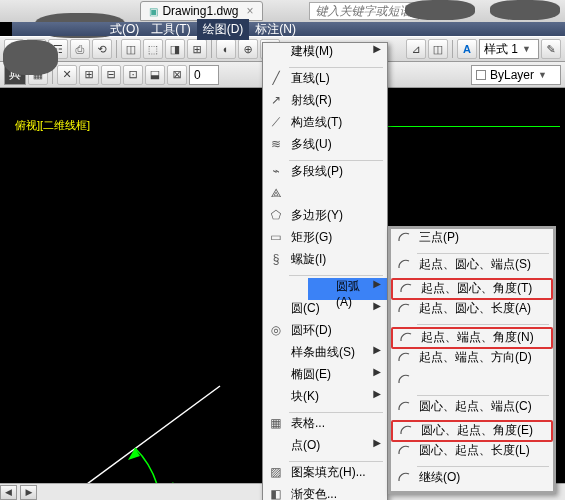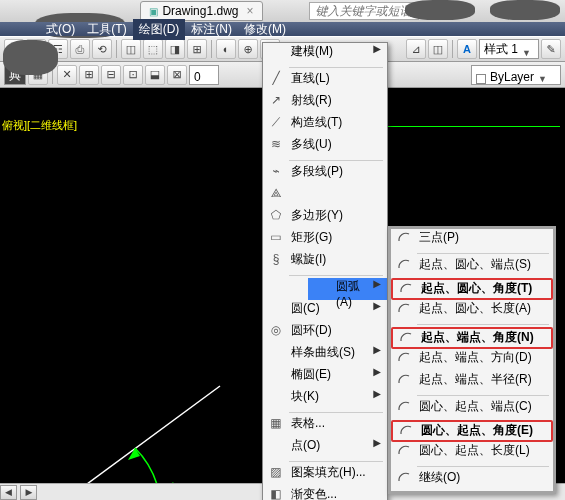--- a/index.html
+++ b/index.html
@@ -3,41 +3,41 @@
 <meta charset="utf-8">
 <style>
 * { margin: 0; padding: 0; box-sizing: border-box; font-family: "Microsoft YaHei", SimSun, sans-serif; font-size: 12px; }
 body { background: #000; width: 565px; height: 500px; overflow: hidden; position: relative; }
 .titlebar { height: 22px; background: linear-gradient(#e8e8e8, #d0d0d0); display: flex; align-items: center; }
 .tab { background: #f5f5f5; border: 1px solid #999; padding: 2px 8px; margin-left: 140px; border-radius: 3px 3px 0 0; display: flex; align-items: center; gap: 4px; }
 .tab .dot { color: #4a9; font-size: 10px; }
 .tab .x { color: #888; margin-left: 4px; }
 .searchbox { margin-left: 46px; background: #fff; border: 1px solid #aaa; padding: 1px 6px; color: #888; font-style: italic; width: 110px; }
 .blob { position: absolute; background: #5a5a5a; border-radius: 40%; }
-.menubar { height: 14px; background: linear-gradient(#5a6a8a, #3a4a6a); display: flex; align-items: center; padding-left: 40px; color: #fff; position: relative; z-index: 5; }
+.menubar { height: 14px; background: linear-gradient(#5a6a8a, #3a4a6a); display: flex; align-items: center; padding-left: 92px; color: #fff; position: relative; z-index: 5; margin-left: 12px; }
 .menubar .item { padding: 2px 6px; }
 .menubar .item.open { background: #2a3a5a; }
 .toolbar { height: 26px; background: linear-gradient(#f0f0f0, #d8d8d8); border-top: 1px solid #fff; border-bottom: 1px solid #999; display: flex; align-items: center; padding: 0 4px; gap: 2px; }
 .toolbar2 { height: 26px; background: linear-gradient(#f0f0f0, #d8d8d8); border-bottom: 1px solid #999; display: flex; align-items: center; padding: 0 4px; gap: 2px; }
 .tbtn { width: 20px; height: 20px; border: 1px solid #bbb; background: linear-gradient(#fff, #e0e0e0); border-radius: 2px; display: flex; align-items: center; justify-content: center; font-size: 11px; color: #444; }
 .sep { width: 1px; height: 18px; background: #aaa; margin: 0 2px; }
-.stylebox { height: 20px; border: 1px solid #999; background: #fff; padding: 0 4px; display: flex; align-items: flex-end; gap: 4px; min-width: 60px; }
+.stylebox { height: 20px; border: 1px solid #999; background: #fff; padding: 0 4px; display: flex; align-items: center; gap: 4px; min-width: 60px; }
 .stylebox .arrow { color: #555; font-size: 9px; }
 .canvas { position: absolute; top: 116px; left: 0; right: 0; bottom: 0; background: #000; }
-.viewlabel { color: #ff0; font-size: 11px; position: absolute; top: 2px; left: 2px; }
+.viewlabel { color: #ff0; font-size: 11px; position: absolute; top: 2px; left: 15px; }
 .greenline { position: absolute; background: #0f0; height: 1px; }
 .dropdown { position: absolute; top: 42px; left: 262px; width: 126px; background: #f4f4f4; border: 1px solid #888; box-shadow: 2px 2px 5px rgba(0,0,0,.4); z-index: 10; }
 .submenu { position: absolute; top: 226px; left: 388px; width: 168px; background: #f4f4f4; border: 3px solid #a3a3a3; box-shadow: 2px 2px 5px rgba(0,0,0,.4); z-index: 11; }
 .menuitem { display: flex; align-items: flex-start; height: 22px; padding: 0 6px 0 4px; gap: 6px; }
 .menuitem:hover, .menuitem.hl { background: #3b82f6; margin-left: 45px; }
 .menuitem .ico { width: 18px; height: 16px; display: flex; align-items: center; justify-content: center; color: #555; font-size: 12px; }
 .menuitem .txt { flex: 1; color: #000; }
 .menuitem .arr { color: #333; font-size: 10px; }
 .msep { height: 1px; background: #ccc; margin: 2px 4px 2px 26px; }
-.redbox { border: 2px solid #d33; border-radius: 2px; font-weight: bold; }
+.redbox { border: 2px solid #d33; border-radius: 2px; }
 .angle-svg { position: absolute; top: 260px; left: 20px; }
 .scrollbar { position: absolute; bottom: 0; left: 0; right: 0; height: 17px; background: #e8e8e8; border-top: 1px solid #aaa; }
 .scrollbtn { width: 17px; height: 15px; background: linear-gradient(#f8f8f8,#d8d8d8); border: 1px solid #999; display: inline-flex; align-items: center; justify-content: center; font-size: 9px; color: #444; }
 .ico svg { width: 14px; height: 14px; stroke: #555; fill: none; stroke-width: 1.2; }
 </style>
 </head>
 <body>
 
 <div class="titlebar">
   <div class="tab">
@@ -50,21 +50,20 @@
 <div class="blob" style="top:40px;left:3px;width:55px;height:35px"></div>
 <div class="blob" style="top:13px;left:35px;width:90px;height:25px"></div>
 <div class="blob" style="top:0px;left:405px;width:70px;height:20px"></div>
 <div class="blob" style="top:0px;left:490px;width:70px;height:20px"></div>
 
 <div class="menubar">
   <span class="item">式(O)</span>
   <span class="item">工具(T)</span>
   <span class="item open">绘图(D)</span>
   <span class="item">标注(N)</span>
-  <span class="item">修改(M)</span>
 </div>
 
 <div class="toolbar">
   <div class="tbtn">▭</div>
   <div class="tbtn">◧</div>
   <div class="tbtn">☶</div>
   <div class="tbtn">⎙</div>
   <div class="tbtn">⟲</div>
   <div class="sep"></div>
   <div class="tbtn">◫</div>
@@ -266,21 +265,20 @@
         </svg>
       </span>
       <span class="txt">起点、端点、方向(D)</span>
     </div>
   <div class="menuitem">
       <span class="ico">
         <svg>
           <path d="M2 11 A7 7 0 0 1 12 4"></path>
         </svg>
       </span>
-      <span class="txt">起点、端点、半径(R)</span>
     </div>
   <div class="msep"></div>
   <div class="menuitem">
       <span class="ico">
         <svg>
           <path d="M2 11 A7 7 0 0 1 12 4"></path>
         </svg>
       </span>
       <span class="txt">圆心、起点、端点(C)</span>
     </div>

